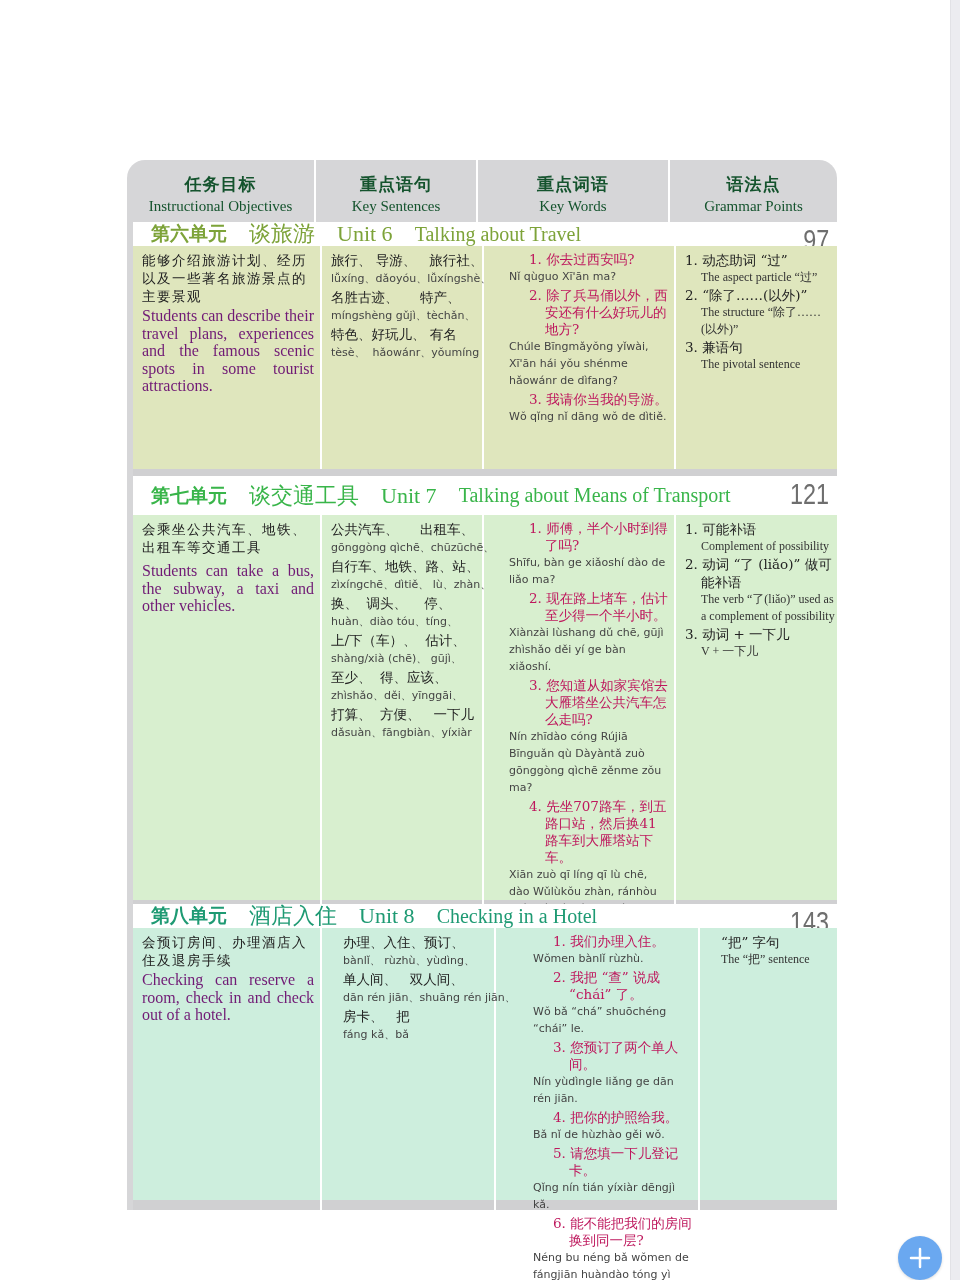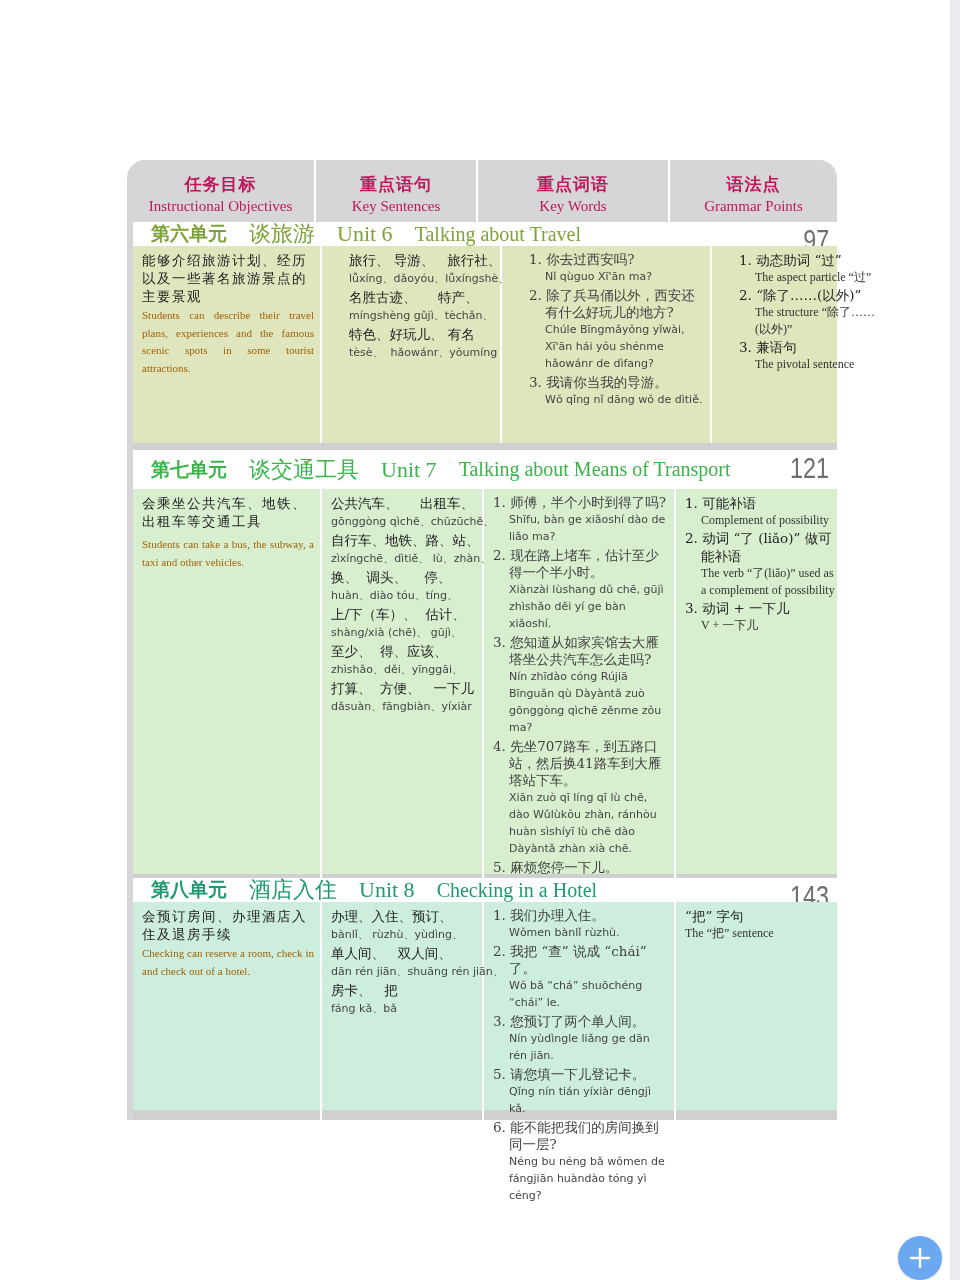--- a/index.html
+++ b/index.html
@@ -23,21 +23,21 @@
   
   .thead {
     height: 62px;
     background: #d6d6d8;
     border-radius: 18px 18px 0 0;
     overflow: hidden;
   }
   .thead .th {
     display: flex; flex-direction: column; align-items: center; justify-content: center;
     border-right: 2px solid #ffffff;
-    color: #be185d;
+    color: #14532d;
   }
   .thead .th:last-child { border-right: none; }
   .th .zh { font-family: "DejaVu Sans", sans-serif; font-weight: bold; font-size: 17px; letter-spacing: 1px; margin-top: 6px; }
   .th .en { font-family: "Liberation Serif", serif; font-size: 15px; margin-top: 2px; }
 
   
   .unit-title {
     position: relative;
     height: 24px;
     background: #ffffff;
@@ -65,33 +65,33 @@
     box-sizing: border-box;
     position: relative;
   }
   .unit-body .cell {
     border-right: 2px solid #ffffff;
     padding: 5px 6px 6px 9px;
     font-size: 13px;
     line-height: 17px;
   }
   .unit-body .cell:last-child { border-right: 2px solid #ffffff; }
-  .b6 { background: #dfe6bd; height: 197px; gap: 18px; }
+  .b6 { background: #dfe6bd; height: 223px; }
   .b7 { background: #d8efcf; height: 385px; }
-  .b8 { background: #cdeedd; height: 208px; }
+  .b8 { background: #cdeedd; height: 272px; gap: 12px; }
   .sep { height: 7px; background: #d0d0d2; border-left: 6px solid #d6d6d8; box-sizing: border-box; }
 
   .obj-zh { font-size: 13.5px; line-height: 18px; letter-spacing: 1.5px; color: #222; }
-  .obj-en { font-family: "Liberation Serif", serif; font-size: 11px; line-height: 17.5px; color: #a16207; margin-top: 2px; text-align: justify; }
+  .obj-en { font-family: "Liberation Serif", serif; font-size: 16px; line-height: 17.5px; color: #701a75; margin-top: 2px; text-align: justify; }
 
   .kw-zh { font-size: 13.5px; line-height: 19px; color: #222; white-space: pre; }
   .kw-py { font-family: "DejaVu Sans", sans-serif; font-size: 11px; line-height: 18px; color: #444; white-space: pre; }
 
   .sent { margin-bottom: 2px; }
-  .sent-zh { font-size: 13.5px; line-height: 17px; color: #404040; padding-left: 16px; text-indent: -16px; }
+  .sent-zh { font-size: 13.5px; line-height: 17px; color: #be185d; padding-left: 16px; text-indent: -16px; margin-left: 36px; }
   .sent-py { font-family: "DejaVu Sans", sans-serif; font-size: 11px; line-height: 17px; color: #444; padding-left: 16px; }
 
   .gp-zh { font-size: 13.5px; line-height: 18px; color: #222; padding-left: 16px; text-indent: -16px; }
   .gp-en { font-family: "Liberation Serif", serif; font-size: 12px; line-height: 17px; color: #333; padding-left: 16px; }
 
   .bottom-strip { height: 10px; background: #d0d0d2; border-left: 6px solid #d6d6d8; box-sizing: border-box; }
 
   .fab {
     position: absolute; left: 898px; top: 1236px; width: 44px; height: 44px;
     border-radius: 50%; background: #6aa8f0; display: flex; align-items: center; justify-content: center;
@@ -255,20 +255,24 @@
       </div>
       <div class="sent">
         <div class="sent-zh">2. 我把 “查” 说成 “chái” 了。</div>
         <div class="sent-py">Wǒ bǎ “chá” shuōchéng “chái” le.</div>
       </div>
       <div class="sent">
         <div class="sent-zh">3. 您预订了两个单人间。</div>
         <div class="sent-py">Nín yùdìngle liǎng ge dān rén jiān.</div>
       </div>
       <div class="sent">
+        <div class="sent-zh">4. 把你的护照给我。</div>
+        <div class="sent-py">Bǎ nǐ de hùzhào gěi wǒ.</div>
+      </div>
+      <div class="sent">
         <div class="sent-zh">5. 请您填一下儿登记卡。</div>
         <div class="sent-py">Qǐng nín tián yíxiàr dēngjì kǎ.</div>
       </div>
       <div class="sent">
         <div class="sent-zh">6. 能不能把我们的房间换到同一层?</div>
         <div class="sent-py">Néng bu néng bǎ wǒmen de fángjiān huàndào tóng yì céng?</div>
       </div>
     </div>
     <div class="cell">
       <div class="gp-zh" style="padding-left:0;text-indent:0;">“把” 字句</div>

